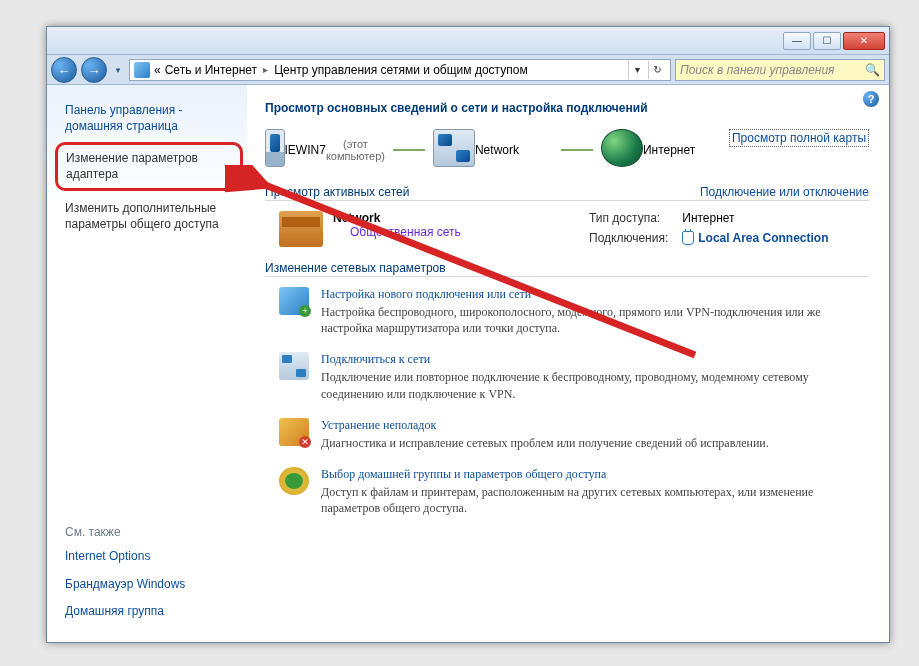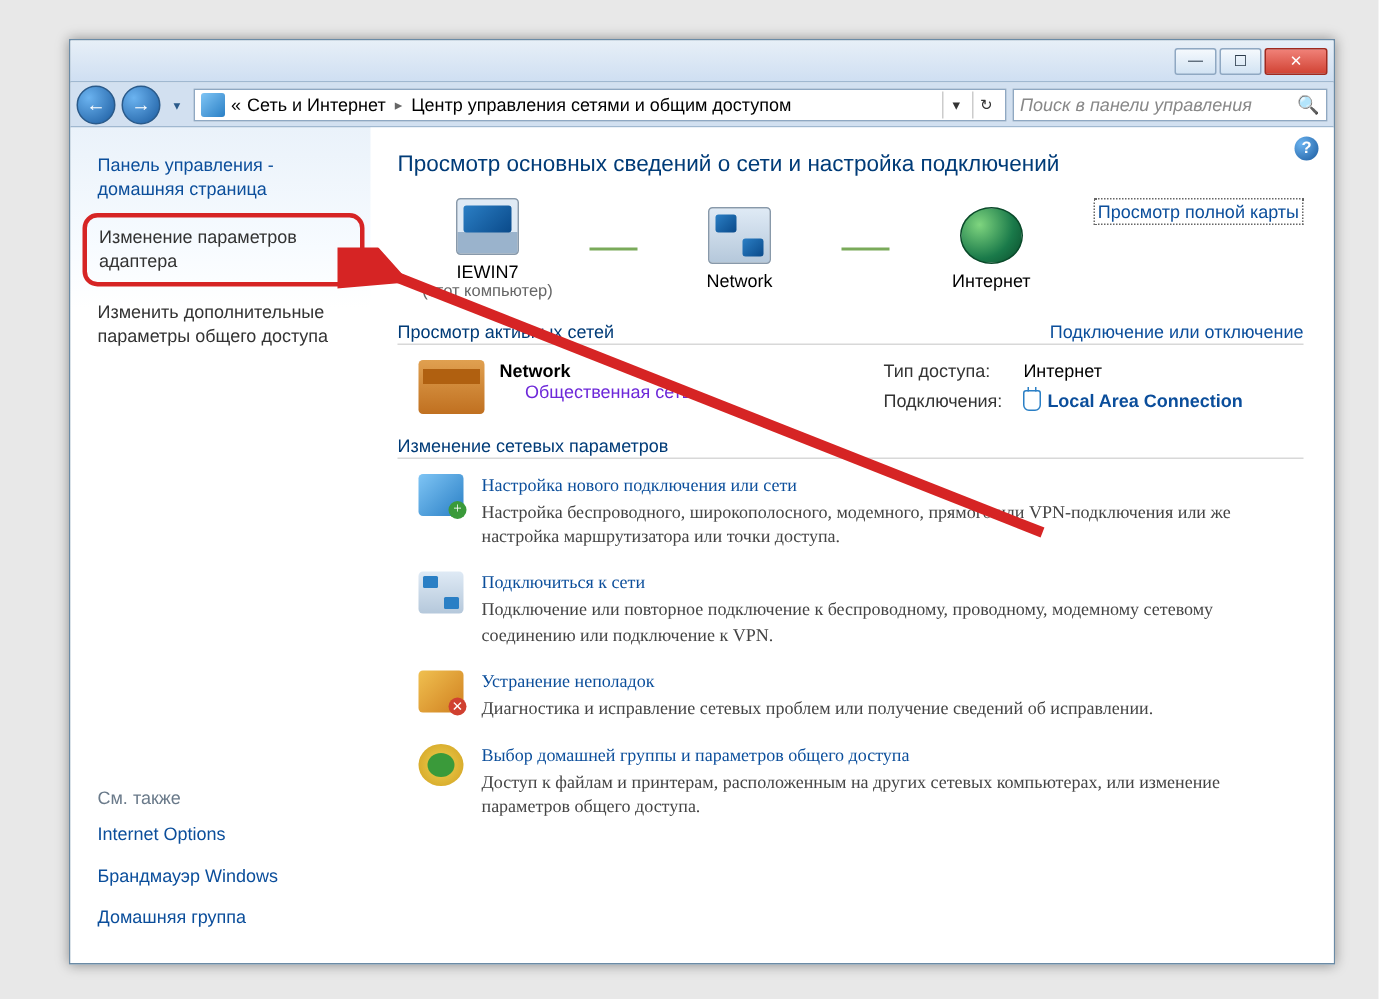--- a/index.html
+++ b/index.html
@@ -102,21 +102,21 @@
     gap: 2px;
   }
   .addr-btn {
     width: 18px; height: 18px;
     border-left: 1px solid #ccc;
     display: flex; align-items: center; justify-content: center;
     font-size: 10px; color: #333;
   }
   .searchbox {
     width: 210px; height: 22px;
-    background: #ffffff;
+    background: #fef9c3;
     border: 1px solid #8fa8c2;
     display: flex; align-items: center;
     padding: 0 4px;
     gap: 4px;
     color: #888;
     font-style: italic;
   }
   .searchbox .mag {
     margin-left: auto;
     font-style: normal;
@@ -173,32 +173,32 @@
     top: 6px; right: 10px;
     width: 16px; height: 16px;
     border-radius: 50%;
     background: radial-gradient(circle at 30% 30%, #6bb3f0, #1a5a9e);
     color: #fff;
     font-size: 11px; font-weight: bold;
     display: flex; align-items: center; justify-content: center;
   }
   h1.page-title {
     color: #003b77;
-    font-weight: normal;
-    font-size: 15px;
+    font-weight: bold;
+    font-size: 12px;
     margin: 0 0 14px 0;
   }
   .map-row {
     display: flex;
     align-items: center;
     gap: 8px;
     margin-bottom: 4px;
   }
   .map-node {
-    display: flex; flex-direction: column; align-items: center;
+    display: flex; align-items: center;
     width: 120px;
     text-align: center;
     font-size: 12px;
   }
   .map-node .icon {
     width: 42px; height: 38px;
     margin-bottom: 4px;
   }
   .icon-pc {
     background: linear-gradient(to bottom, #dfeaf5 60%, #9ab3cc 60%);

